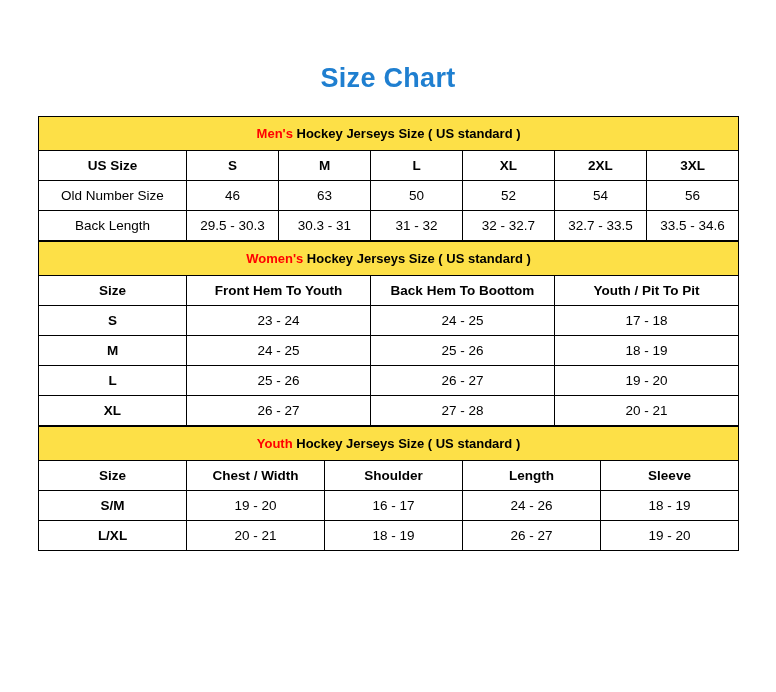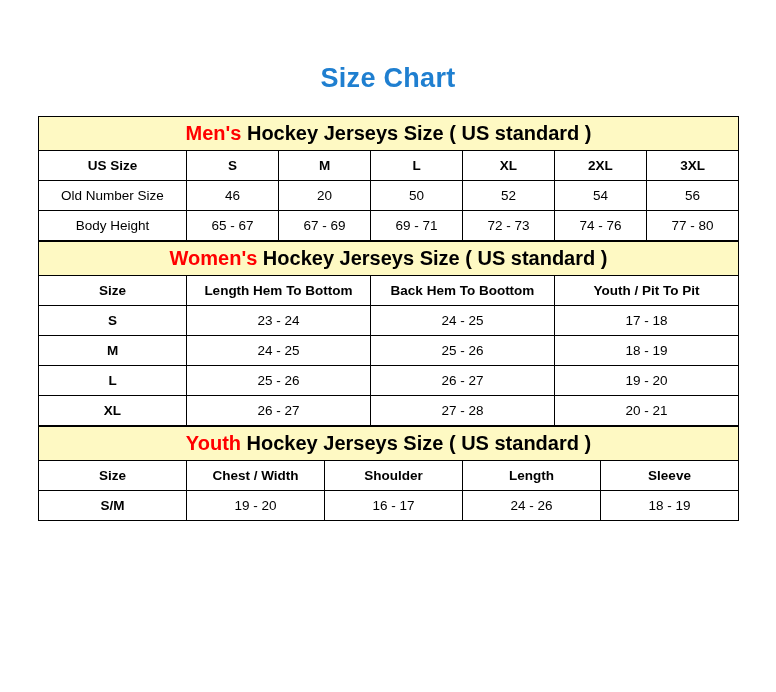--- a/index.html
+++ b/index.html
@@ -42,23 +42,23 @@
     font-size: 13.5px;
     text-align: center;
     height: 27px;
     padding: 1px 2px;
     font-weight: normal;
     vertical-align: middle;
     overflow: hidden;
     white-space: nowrap;
   }
   .banner {
-    background: #fef9c3;
+    background: #fde047;
     font-weight: bold;
-    font-size: 20px;
+    font-size: 13px;
     height: 31px;
   }
   .banner .hl-red { color: #ff0000; }
   .banner .hl-dark { color: #000000; }
   .hdr {
     font-weight: bold;
     margin-top: 18px;
   }
   .rowlabel {
     font-weight: normal;
@@ -95,54 +95,54 @@
           <td class="hdr">S</td>
           <td class="hdr">M</td>
           <td class="hdr">L</td>
           <td class="hdr">XL</td>
           <td class="hdr">2XL</td>
           <td class="hdr">3XL</td>
         </tr>
         <tr>
           <td class="rowlabel">Old Number Size</td>
           <td>46</td>
-          <td>20</td>
+          <td>63</td>
           <td>50</td>
           <td>52</td>
           <td>54</td>
           <td>56</td>
         </tr>
         <tr>
-          <td class="rowlabel">Body Height</td>
-          <td>65 - 67</td>
-          <td>67 - 69</td>
-          <td>69 - 71</td>
-          <td>72 - 73</td>
-          <td>74 - 76</td>
-          <td>77 - 80</td>
+          <td class="rowlabel">Back Length</td>
+          <td>29.5 - 30.3</td>
+          <td>30.3 - 31</td>
+          <td>31 - 32</td>
+          <td>32 - 32.7</td>
+          <td>32.7 - 33.5</td>
+          <td>33.5 - 34.6</td>
         </tr>
       </tbody>
     </table>
 
     <table>
       <colgroup>
         <col style="width:148px">
         <col style="width:184px">
         <col style="width:184px">
         <col style="width:184px">
       </colgroup>
       <tbody>
         <tr>
           <td class="banner" colspan="4">
             <span class="hl-red">Women's</span><span class="hl-dark"> Hockey Jerseys Size ( US standard )</span>
           </td>
         </tr>
         <tr>
           <td class="hdr">Size</td>
-          <td class="hdr">Length Hem To Bottom</td>
+          <td class="hdr">Front Hem To Youth</td>
           <td class="hdr">Back Hem To Boottom</td>
           <td class="hdr">Youth / Pit To Pit</td>
         </tr>
         <tr>
           <td class="boldcell">S</td>
           <td>23 - 24</td>
           <td>24 - 25</td>
           <td>17 - 18</td>
         </tr>
         <tr>
@@ -187,17 +187,24 @@
           <td class="hdr">Length</td>
           <td class="hdr">Sleeve</td>
         </tr>
         <tr>
           <td class="boldcell">S/M</td>
           <td>19 - 20</td>
           <td>16 - 17</td>
           <td>24 - 26</td>
           <td>18 - 19</td>
         </tr>
+        <tr>
+          <td class="boldcell">L/XL</td>
+          <td>20 - 21</td>
+          <td>18 - 19</td>
+          <td>26 - 27</td>
+          <td>19 - 20</td>
+        </tr>
       </tbody>
     </table>
 
   </div>
 </div>
 
 </body></html>

